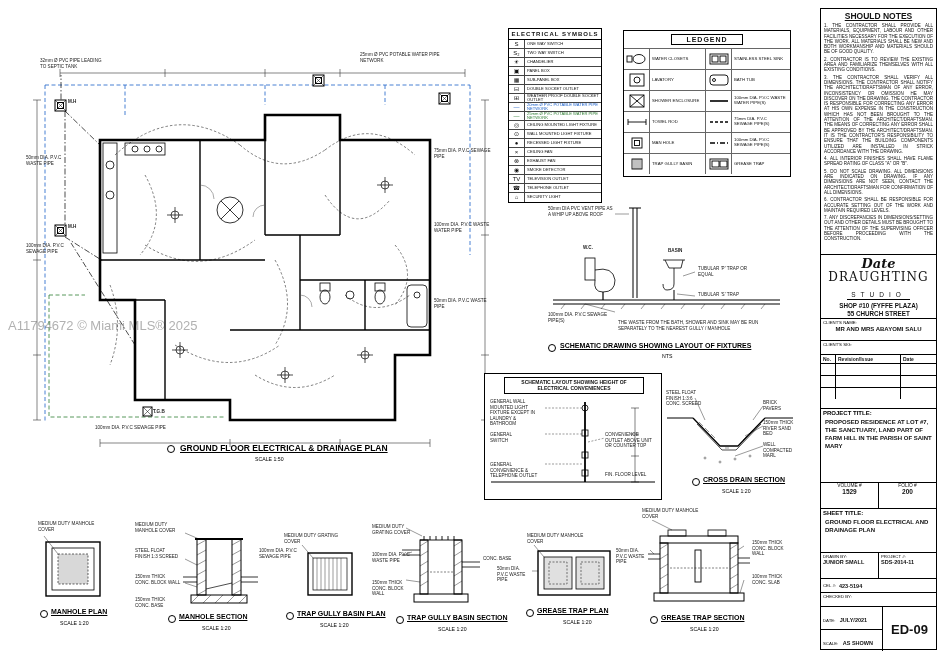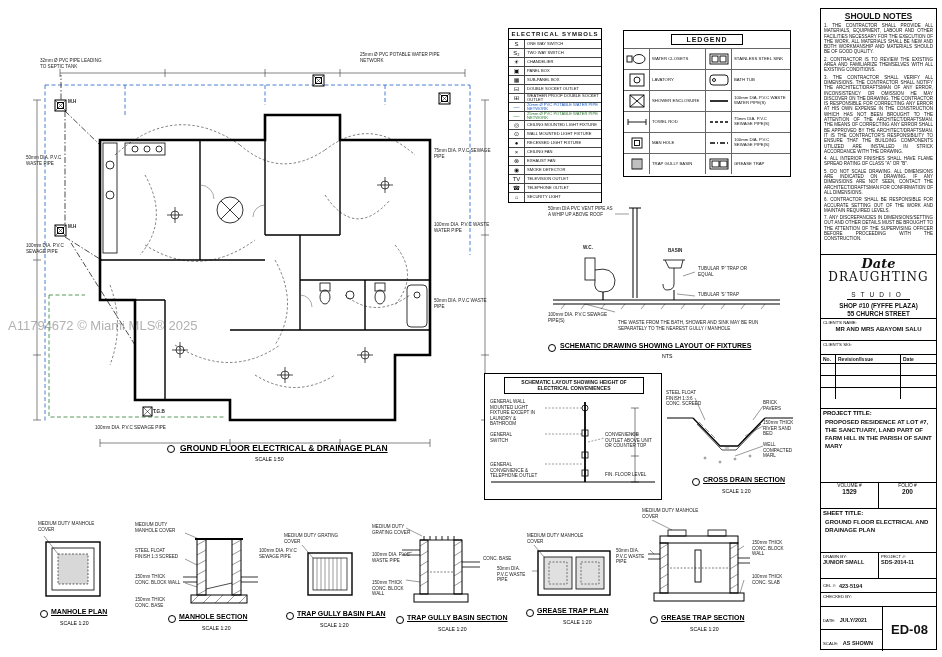--- a/index.html
+++ b/index.html
@@ -611,17 +611,17 @@
       <span class="sm-val">423-5194</span>
     </div>
     <div class="sec" style="height:14px">
       <div class="lbl">CHECKED BY:</div>
     </div>
     <div class="bottom">
       <div class="left">
         <div><span class="lbl" style="padding:0">DATE:</span> <span class="sm-val">JULY/2021</span></div>
         <div><span class="lbl" style="padding:0">SCALE:</span> <span class="sm-val">AS SHOWN</span></div>
       </div>
-      <div class="ed">ED-08</div>
+      <div class="ed">ED-09</div>
     </div>
   </div>
 
 </div>
 
 </body></html>

